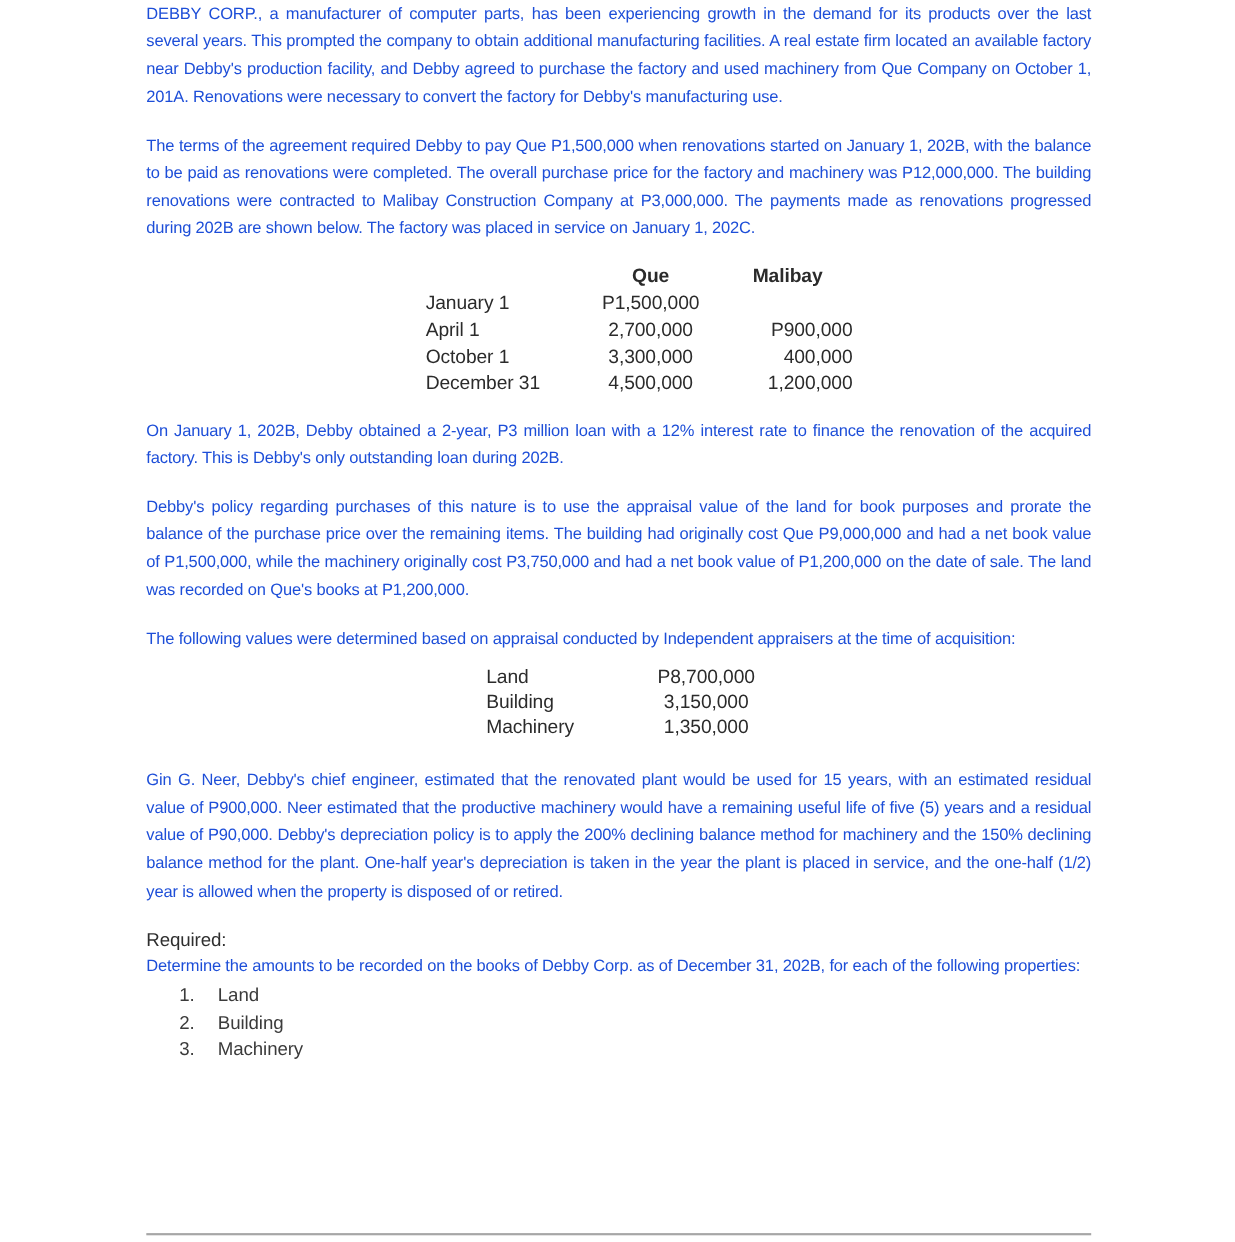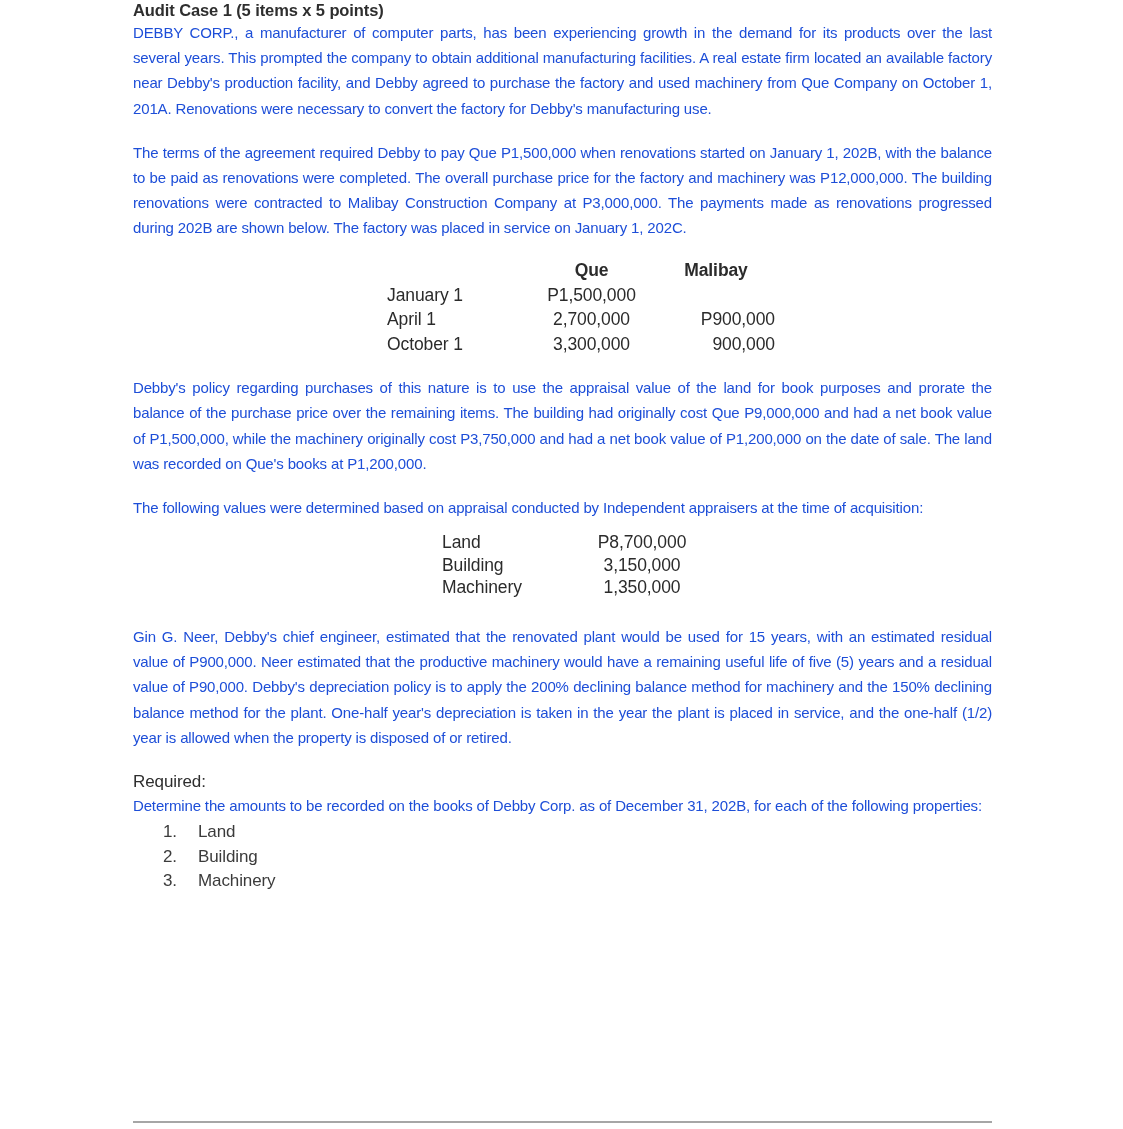--- a/index.html
+++ b/index.html
@@ -144,21 +144,20 @@
     width: 859px;
     height: 0;
     border-top: 2.6px solid #a6a6a6;
   }
 </style>
 </head>
 <body>
 
 <div class="page">
 
-  <h1 class="case-title">Audit Case 1 (5 items x 5 points)</h1>
 
   <p class="body-text">DEBBY CORP., a manufacturer of computer parts, has been experiencing growth in the demand for its products over the last several years. This prompted the company to obtain additional manufacturing facilities. A real estate firm located an available factory near Debby's production facility, and Debby agreed to purchase the factory and used machinery from Que Company on October 1, 201A. Renovations were necessary to convert the factory for Debby's manufacturing use.</p>
 
   <p class="body-text para-gap">The terms of the agreement required Debby to pay Que P1,500,000 when renovations started on January 1, 202B, with the balance to be paid as renovations were completed. The overall purchase price for the factory and machinery was P12,000,000. The building renovations were contracted to Malibay Construction Company at P3,000,000. The payments made as renovations progressed during 202B are shown below. The factory was placed in service on January 1, 202C.</p>
 
   <div class="sched-wrap">
     <table class="sched">
       <thead>
         <tr>
           <th class="col-date"></th>
@@ -173,26 +172,32 @@
           <td class="col-mal"></td>
         </tr>
         <tr>
           <td class="col-date">April 1</td>
           <td class="col-que">2,700,000</td>
           <td class="col-mal">P900,000</td>
         </tr>
         <tr>
           <td class="col-date">October 1</td>
           <td class="col-que">3,300,000</td>
-          <td class="col-mal">900,000</td>
+          <td class="col-mal">400,000</td>
+        </tr>
+        <tr>
+          <td class="col-date">December 31</td>
+          <td class="col-que">4,500,000</td>
+          <td class="col-mal">1,200,000</td>
         </tr>
       </tbody>
     </table>
   </div>
 
+  <p class="body-text" style="margin-top:18px">On January 1, 202B, Debby obtained a 2-year, P3 million loan with a 12% interest rate to finance the renovation of the acquired factory. This is Debby's only outstanding loan during 202B.</p>
 
   <p class="body-text para-gap">Debby's policy regarding purchases of this nature is to use the appraisal value of the land for book purposes and prorate the balance of the purchase price over the remaining items. The building had originally cost Que P9,000,000 and had a net book value of P1,500,000, while the machinery originally cost P3,750,000 and had a net book value of P1,200,000 on the date of sale. The land was recorded on Que's books at P1,200,000.</p>
 
   <p class="body-text para-gap">The following values were determined based on appraisal conducted by Independent appraisers at the time of acquisition:</p>
 
   <div class="appr-wrap">
     <table class="appr">
       <tbody>
         <tr>
           <td class="appr-label">Land</td>

